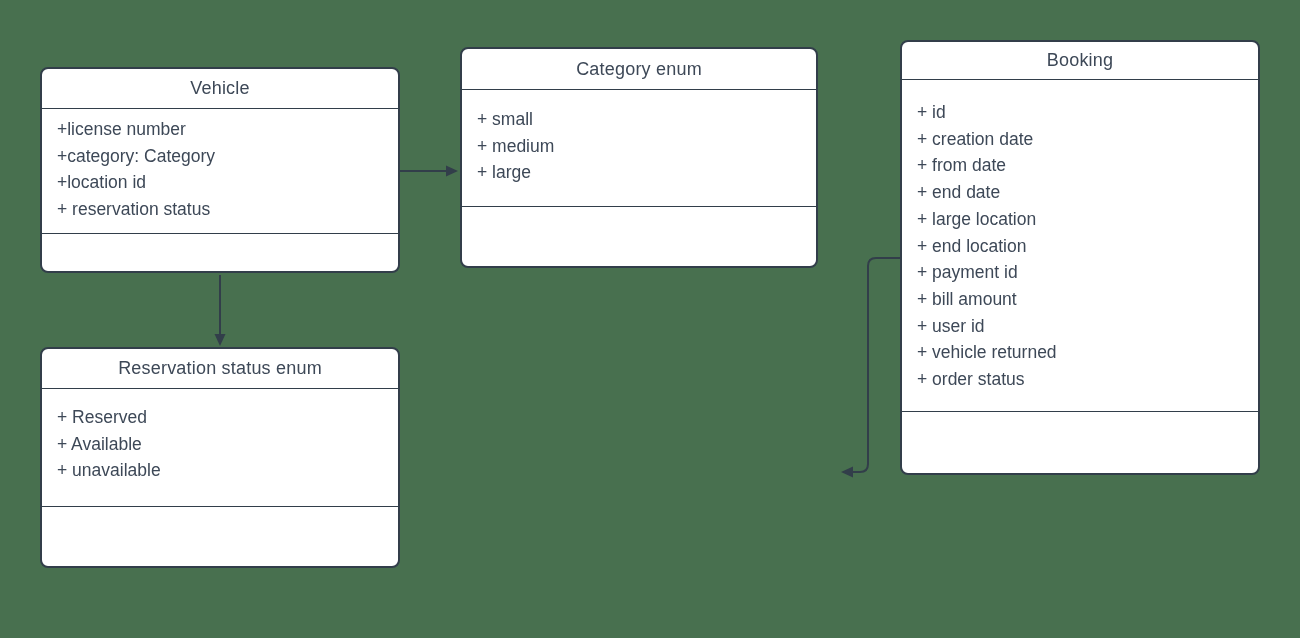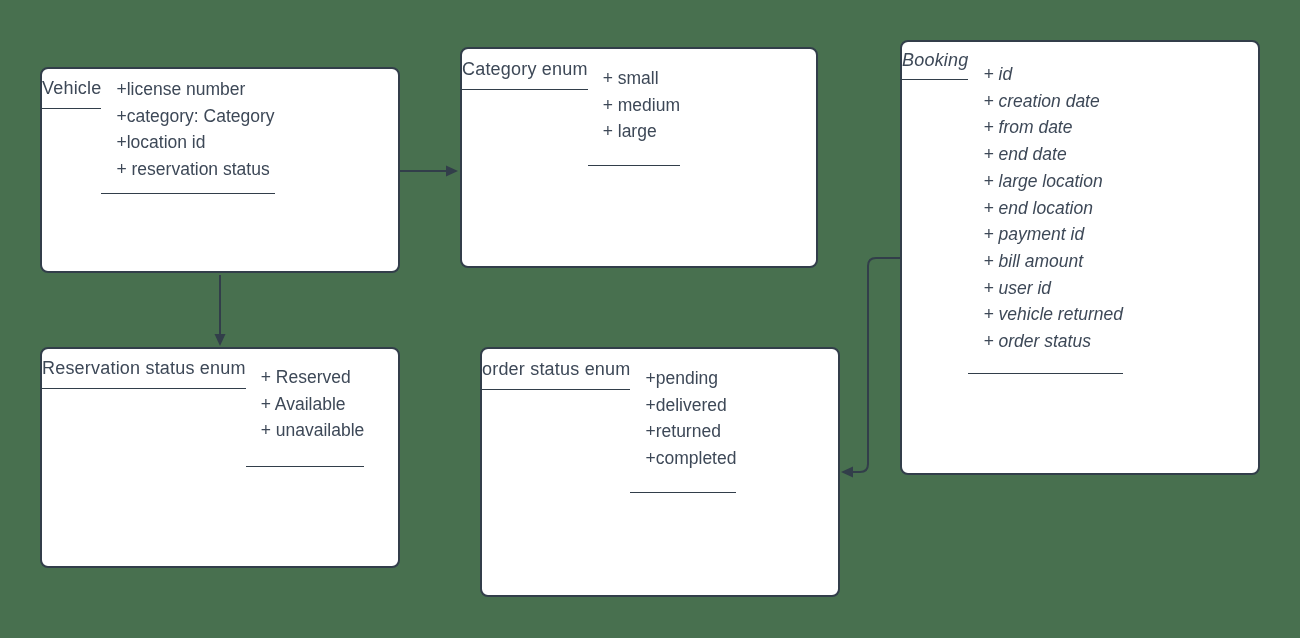--- a/index.html
+++ b/index.html
@@ -23,21 +23,21 @@
   }
   .connector-layer {
     position: absolute;
     left: 0; top: 0;
     width: 1300px;
     height: 638px;
   }
   .entity {
     position: absolute;
     display: flex;
-    flex-direction: row;
+    flex-direction: column;
     background: var(--fill);
     border: 2px solid var(--line);
     border-radius: 8px;
     color: var(--text);
   }
   .entity-title {
     flex: none;
     display: flex;
     align-items: center;
     justify-content: center;
@@ -60,21 +60,21 @@
   .e-vehicle { left: 40px; top: 67px; width: 360px; height: 206px; }
   .e-vehicle .entity-title { height: 40px; }
   .e-vehicle .entity-attrs { height: 125px; padding-top: 7px; }
 
   
   .e-category { left: 460px; top: 47px; width: 358px; height: 221px; }
   .e-category .entity-title { height: 41px; }
   .e-category .entity-attrs { height: 117px; padding-top: 16px; }
 
   
-  .e-booking { left: 900px; top: 40px; width: 360px; height: 435px; font-style: italic; }
+  .e-booking { left: 900px; top: 40px; width: 360px; height: 435px; }
   .e-booking .entity-title { height: 38px; }
   .e-booking .entity-attrs { height: 332px; padding-top: 19px; }
 
   
   .e-reservation { left: 40px; top: 347px; width: 360px; height: 221px; }
   .e-reservation .entity-title { height: 40px; }
   .e-reservation .entity-attrs { height: 118px; padding-top: 15px; }
 
   
   .e-order { left: 480px; top: 347px; width: 360px; height: 250px; }
@@ -146,24 +146,14 @@
   <div class="entity e-reservation">
     <div class="entity-title">Reservation status enum</div>
     <div class="entity-attrs">
       <div>+ Reserved</div>
       <div>+ Available</div>
       <div>+ unavailable</div>
     </div>
     <div class="entity-footer"></div>
   </div>
 
-  <div class="entity e-order">
-    <div class="entity-title">order status enum</div>
-    <div class="entity-attrs">
-      <div>+pending</div>
-      <div>+delivered</div>
-      <div>+returned</div>
-      <div>+completed</div>
-    </div>
-    <div class="entity-footer"></div>
-  </div>
 
 </div>
 
 </body></html>

